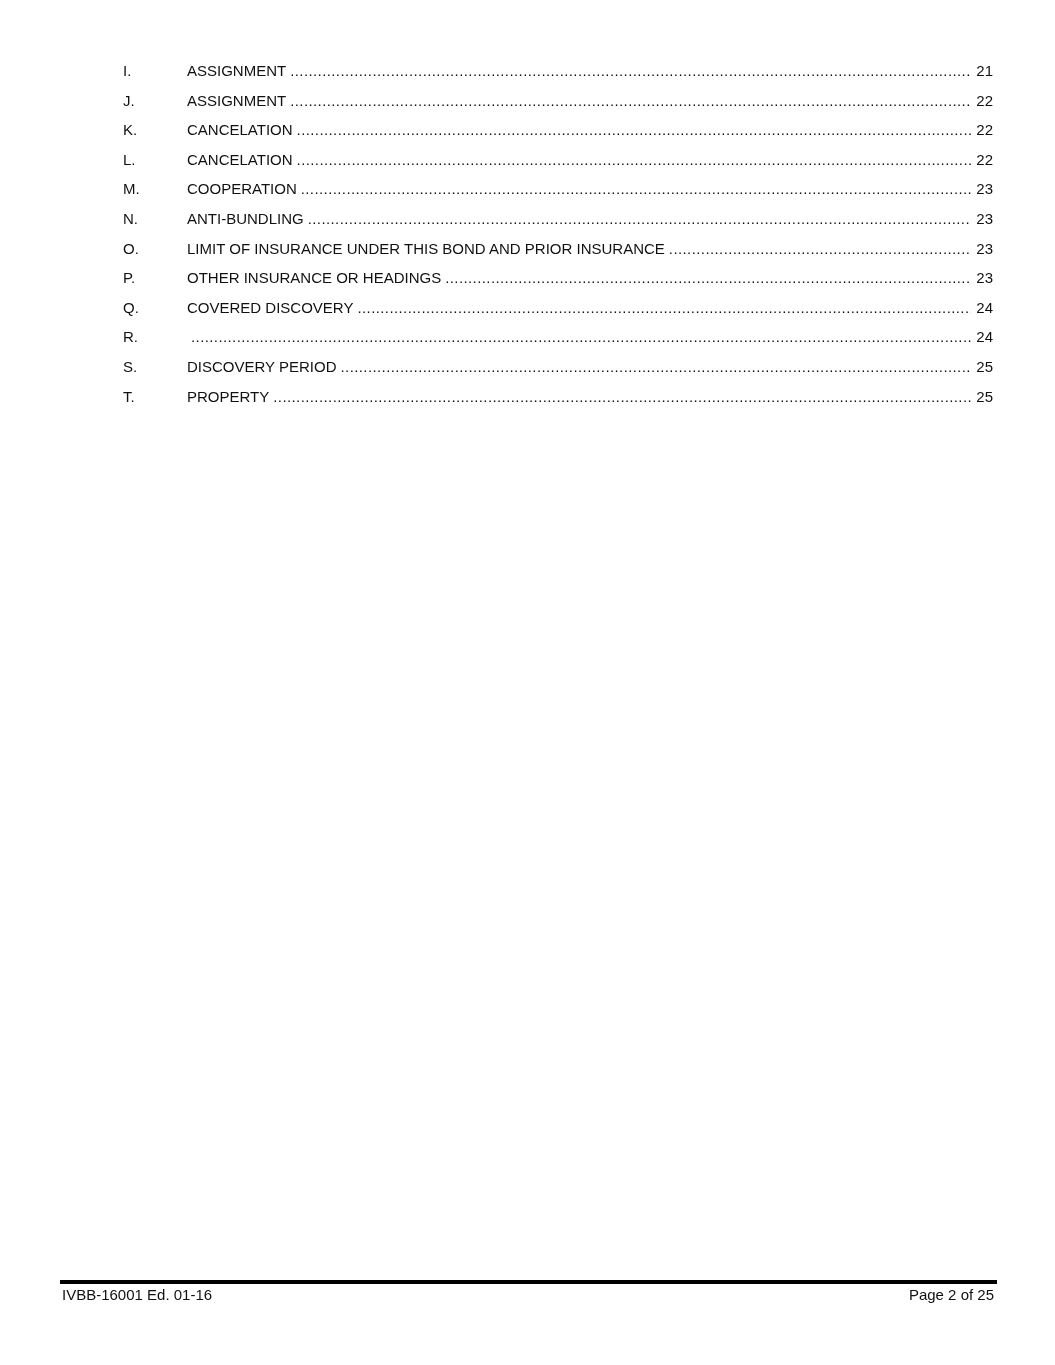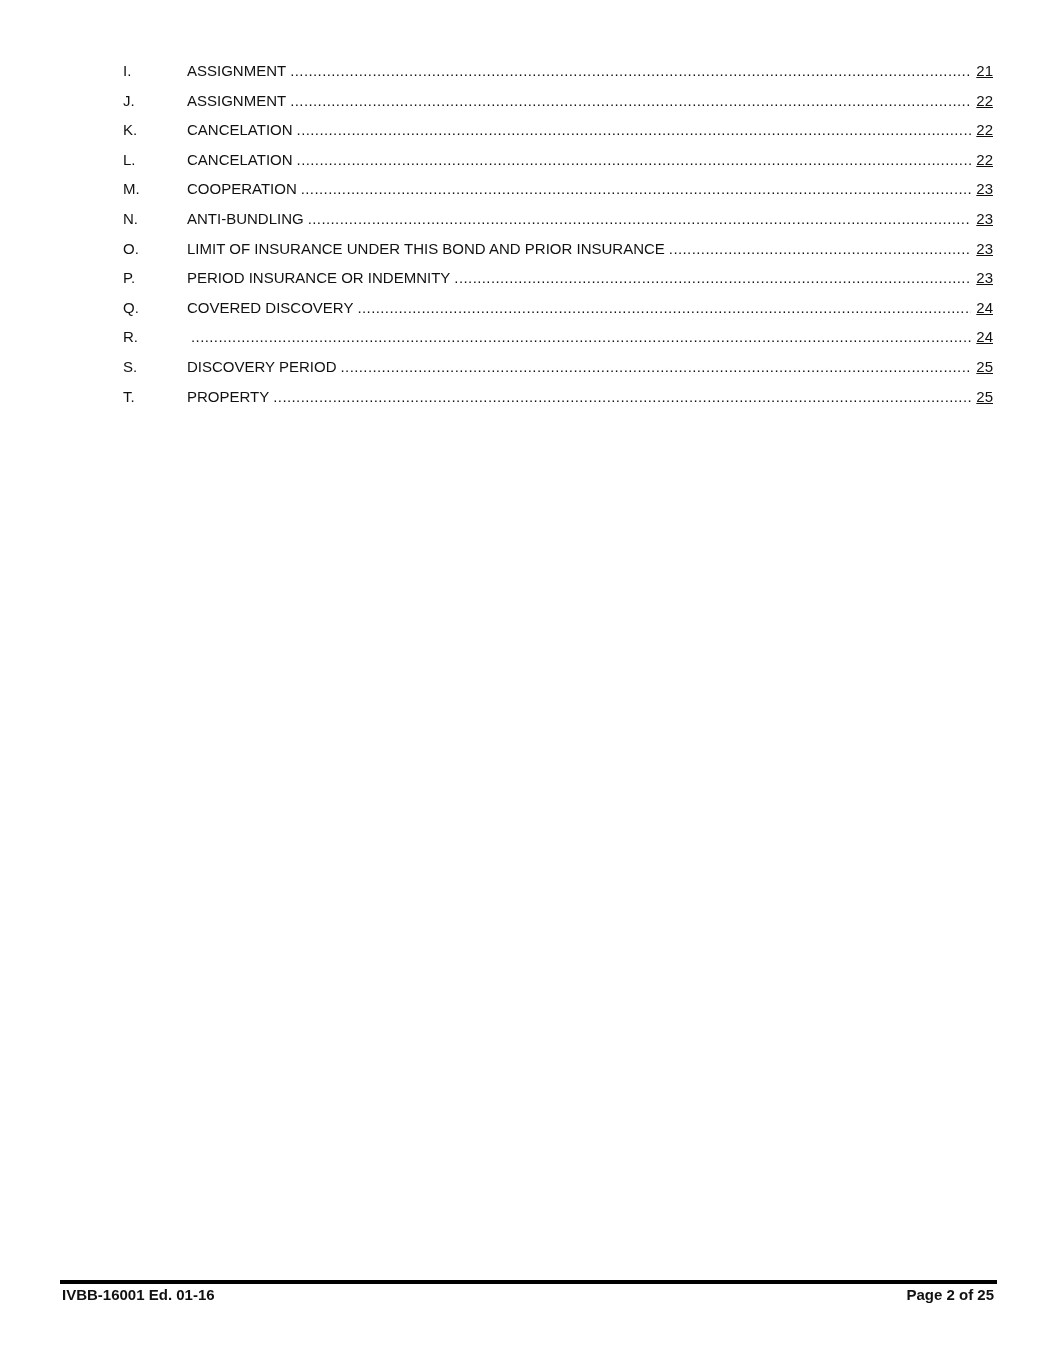--- a/index.html
+++ b/index.html
@@ -43,21 +43,20 @@
     white-space: nowrap;
     margin: 0 5px 0 4px;
     letter-spacing: 0.4px;
   }
   .toc-leader::after {
     content: "..................................................................................................................................................................................................................................................................";
   }
   .toc-page {
     flex: 0 0 auto;
     text-align: right;
-    text-decoration: underline;
   }
 
   
   .footer-rule {
     position: absolute;
     left: 60px;
     top: 1280px;
     width: 937px;
     height: 4px;
     background: #000000;
@@ -67,21 +66,20 @@
     left: 62px;
     top: 1286px;
     width: 932px;
     font-size: 15px;
     line-height: 17px;
   }
   .footer-line1 {
     display: flex;
     justify-content: space-between;
     align-items: center;
-    font-weight: bold;
   }
 </style>
 </head>
 <body>
 
 <div class="page">
 
   <div class="toc">
 
     <div class="toc-row">
@@ -128,21 +126,21 @@
 
     <div class="toc-row">
       <span class="toc-letter">O.</span>
       <span class="toc-title">LIMIT OF INSURANCE UNDER THIS BOND AND PRIOR INSURANCE</span>
       <span class="toc-leader"></span>
       <span class="toc-page">23</span>
     </div>
 
     <div class="toc-row">
       <span class="toc-letter">P.</span>
-      <span class="toc-title">PERIOD INSURANCE OR INDEMNITY</span>
+      <span class="toc-title">OTHER INSURANCE OR HEADINGS</span>
       <span class="toc-leader"></span>
       <span class="toc-page">23</span>
     </div>
 
     <div class="toc-row">
       <span class="toc-letter">Q.</span>
       <span class="toc-title">COVERED DISCOVERY</span>
       <span class="toc-leader"></span>
       <span class="toc-page">24</span>
     </div>

